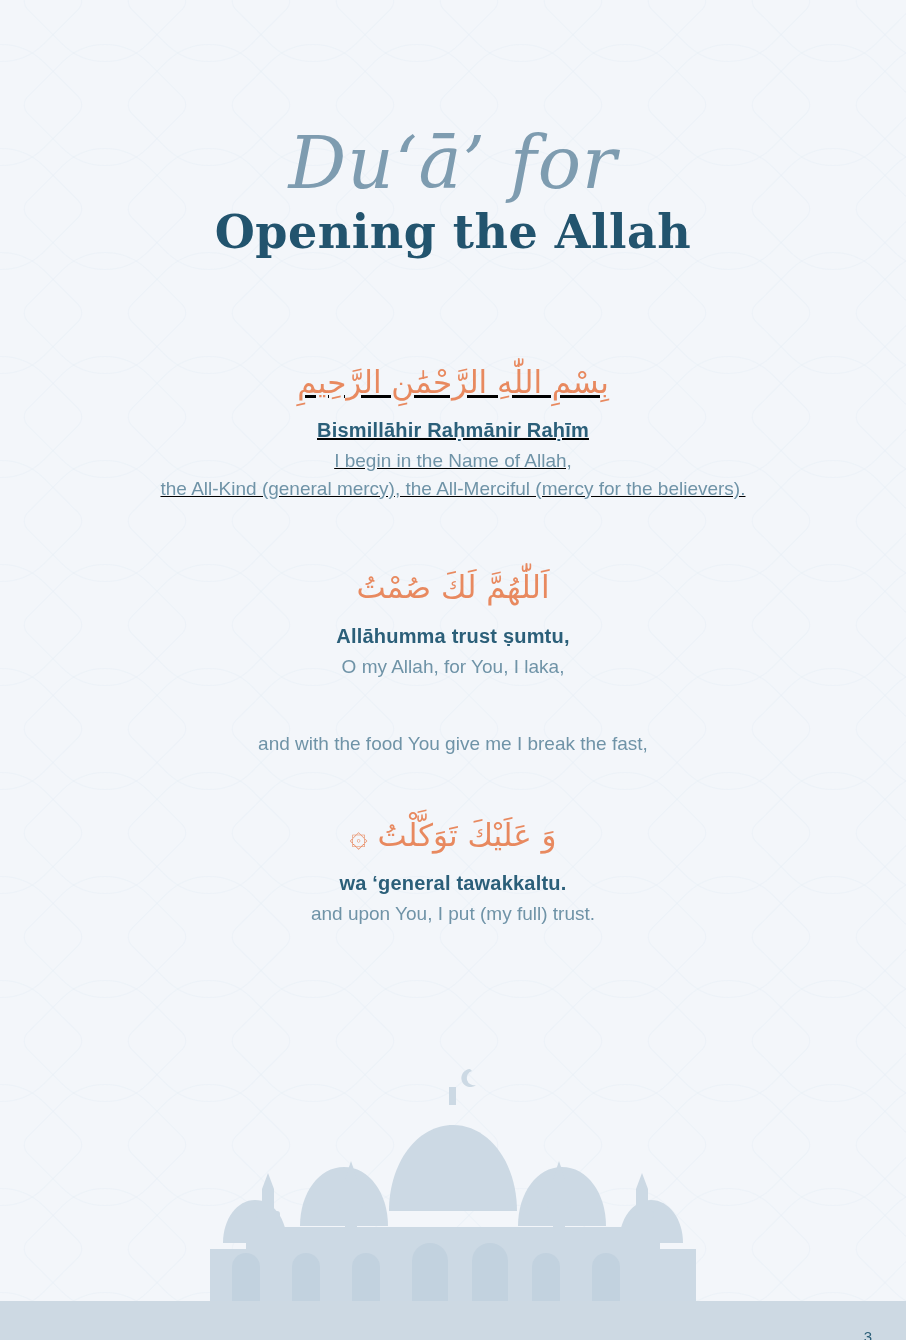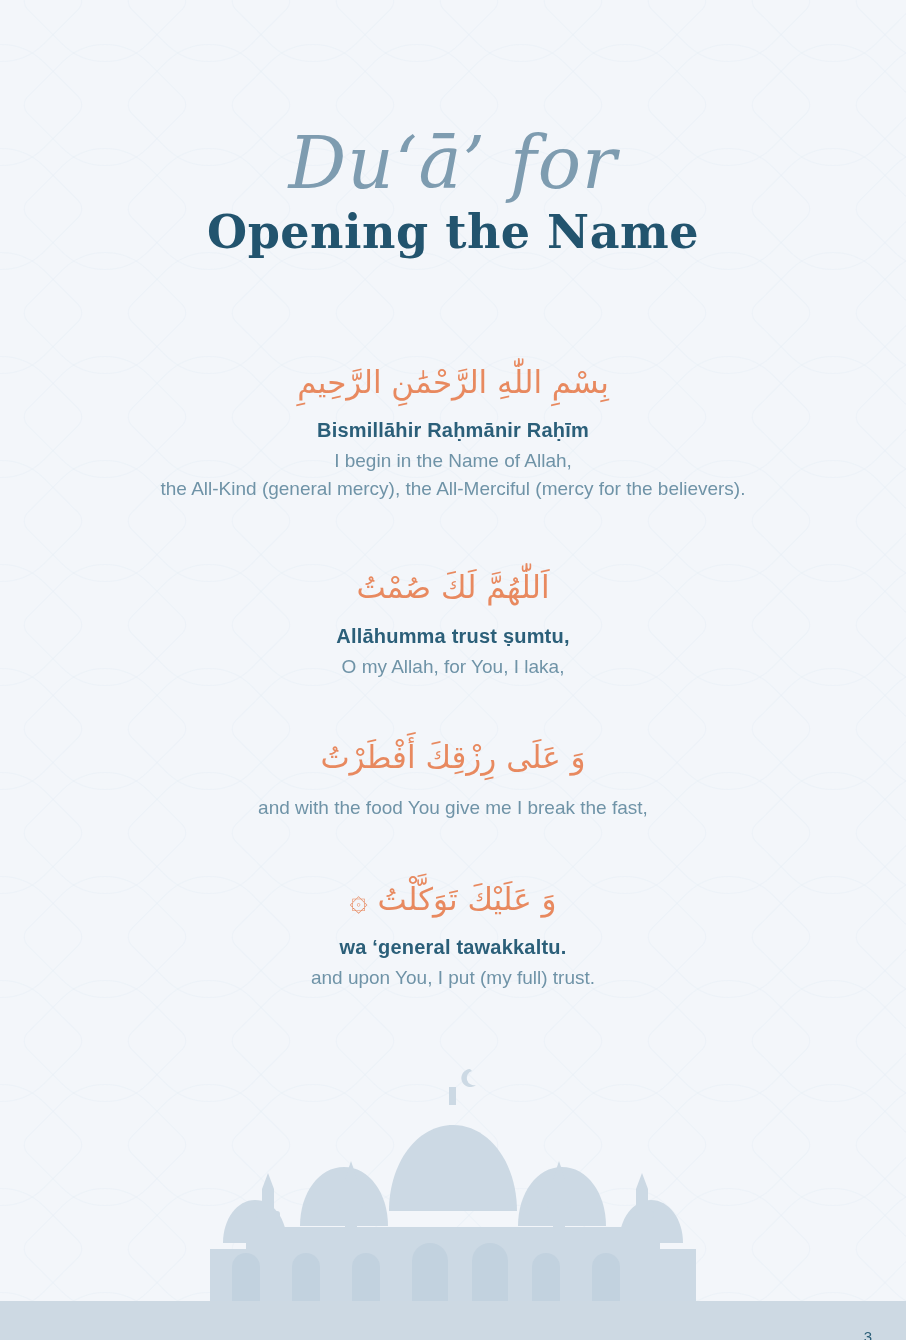--- a/index.html
+++ b/index.html
@@ -91,21 +91,21 @@
   }
   .meaning {
     font-family: "Liberation Sans", sans-serif;
     font-size: 19px;
     color: #6f93a7;
     line-height: 1.45;
     padding: 0 40px;
   }
   .meaning .ln { display: block; }
 
-  .verse.v1 { margin-bottom: 58px; }
+  .verse.v1 { margin-bottom: 58px; text-decoration: underline; }
   .verse.v2 { margin-bottom: 50px; }
   .verse.v3 { margin-bottom: 50px; }
   .verse.v4 { margin-bottom: 0; }
 
   
   .mosque-wrap {
     position: absolute;
     left: 0;
     right: 0;
     bottom: 62px;
@@ -278,21 +278,21 @@
     <div class="tile" style="left: 564px; top: 1292px;"></div>
     <div class="tile" style="left: 668px; top: 1292px;"></div>
     <div class="tile" style="left: 772px; top: 1292px;"></div>
     <div class="tile" style="left: 876px; top: 1292px;"></div>
   </div>
 
 <div class="page">
 
   <div class="title-block">
     <div class="title-script">Du‘ā’ for</div>
-    <div class="title-main">Opening the Name</div>
+    <div class="title-main">Opening the Allah</div>
   </div>
 
   <div class="verses">
 
     <div class="verse v1">
       <div class="arabic">بِسْمِ اللّٰهِ الرَّحْمَٰنِ الرَّحِيمِ</div>
       <div class="translit">Bismillāhir Raḥmānir Raḥīm</div>
       <div class="meaning">
         <span class="ln">I begin in the Name of Allah,</span>
         <span class="ln">the All-Kind (general mercy), the All-Merciful (mercy for the believers).</span>
@@ -301,21 +301,20 @@
 
     <div class="verse v2">
       <div class="arabic">اَللّٰهُمَّ لَكَ صُمْتُ</div>
       <div class="translit">Allāhumma trust ṣumtu,</div>
       <div class="meaning">
         <span class="ln">O my Allah, for You, I laka,</span>
       </div>
     </div>
 
     <div class="verse v3">
-      <div class="arabic">وَ عَلَى رِزْقِكَ أَفْطَرْتُ</div>
       <div class="meaning">
         <span class="ln">and with the food You give me I break the fast,</span>
       </div>
     </div>
 
     <div class="verse v4">
       <div class="arabic">وَ عَلَيْكَ تَوَكَّلْتُ ۞</div>
       <div class="translit">wa ‘general tawakkaltu.</div>
       <div class="meaning">
         <span class="ln">and upon You, I put (my full) trust.</span>

